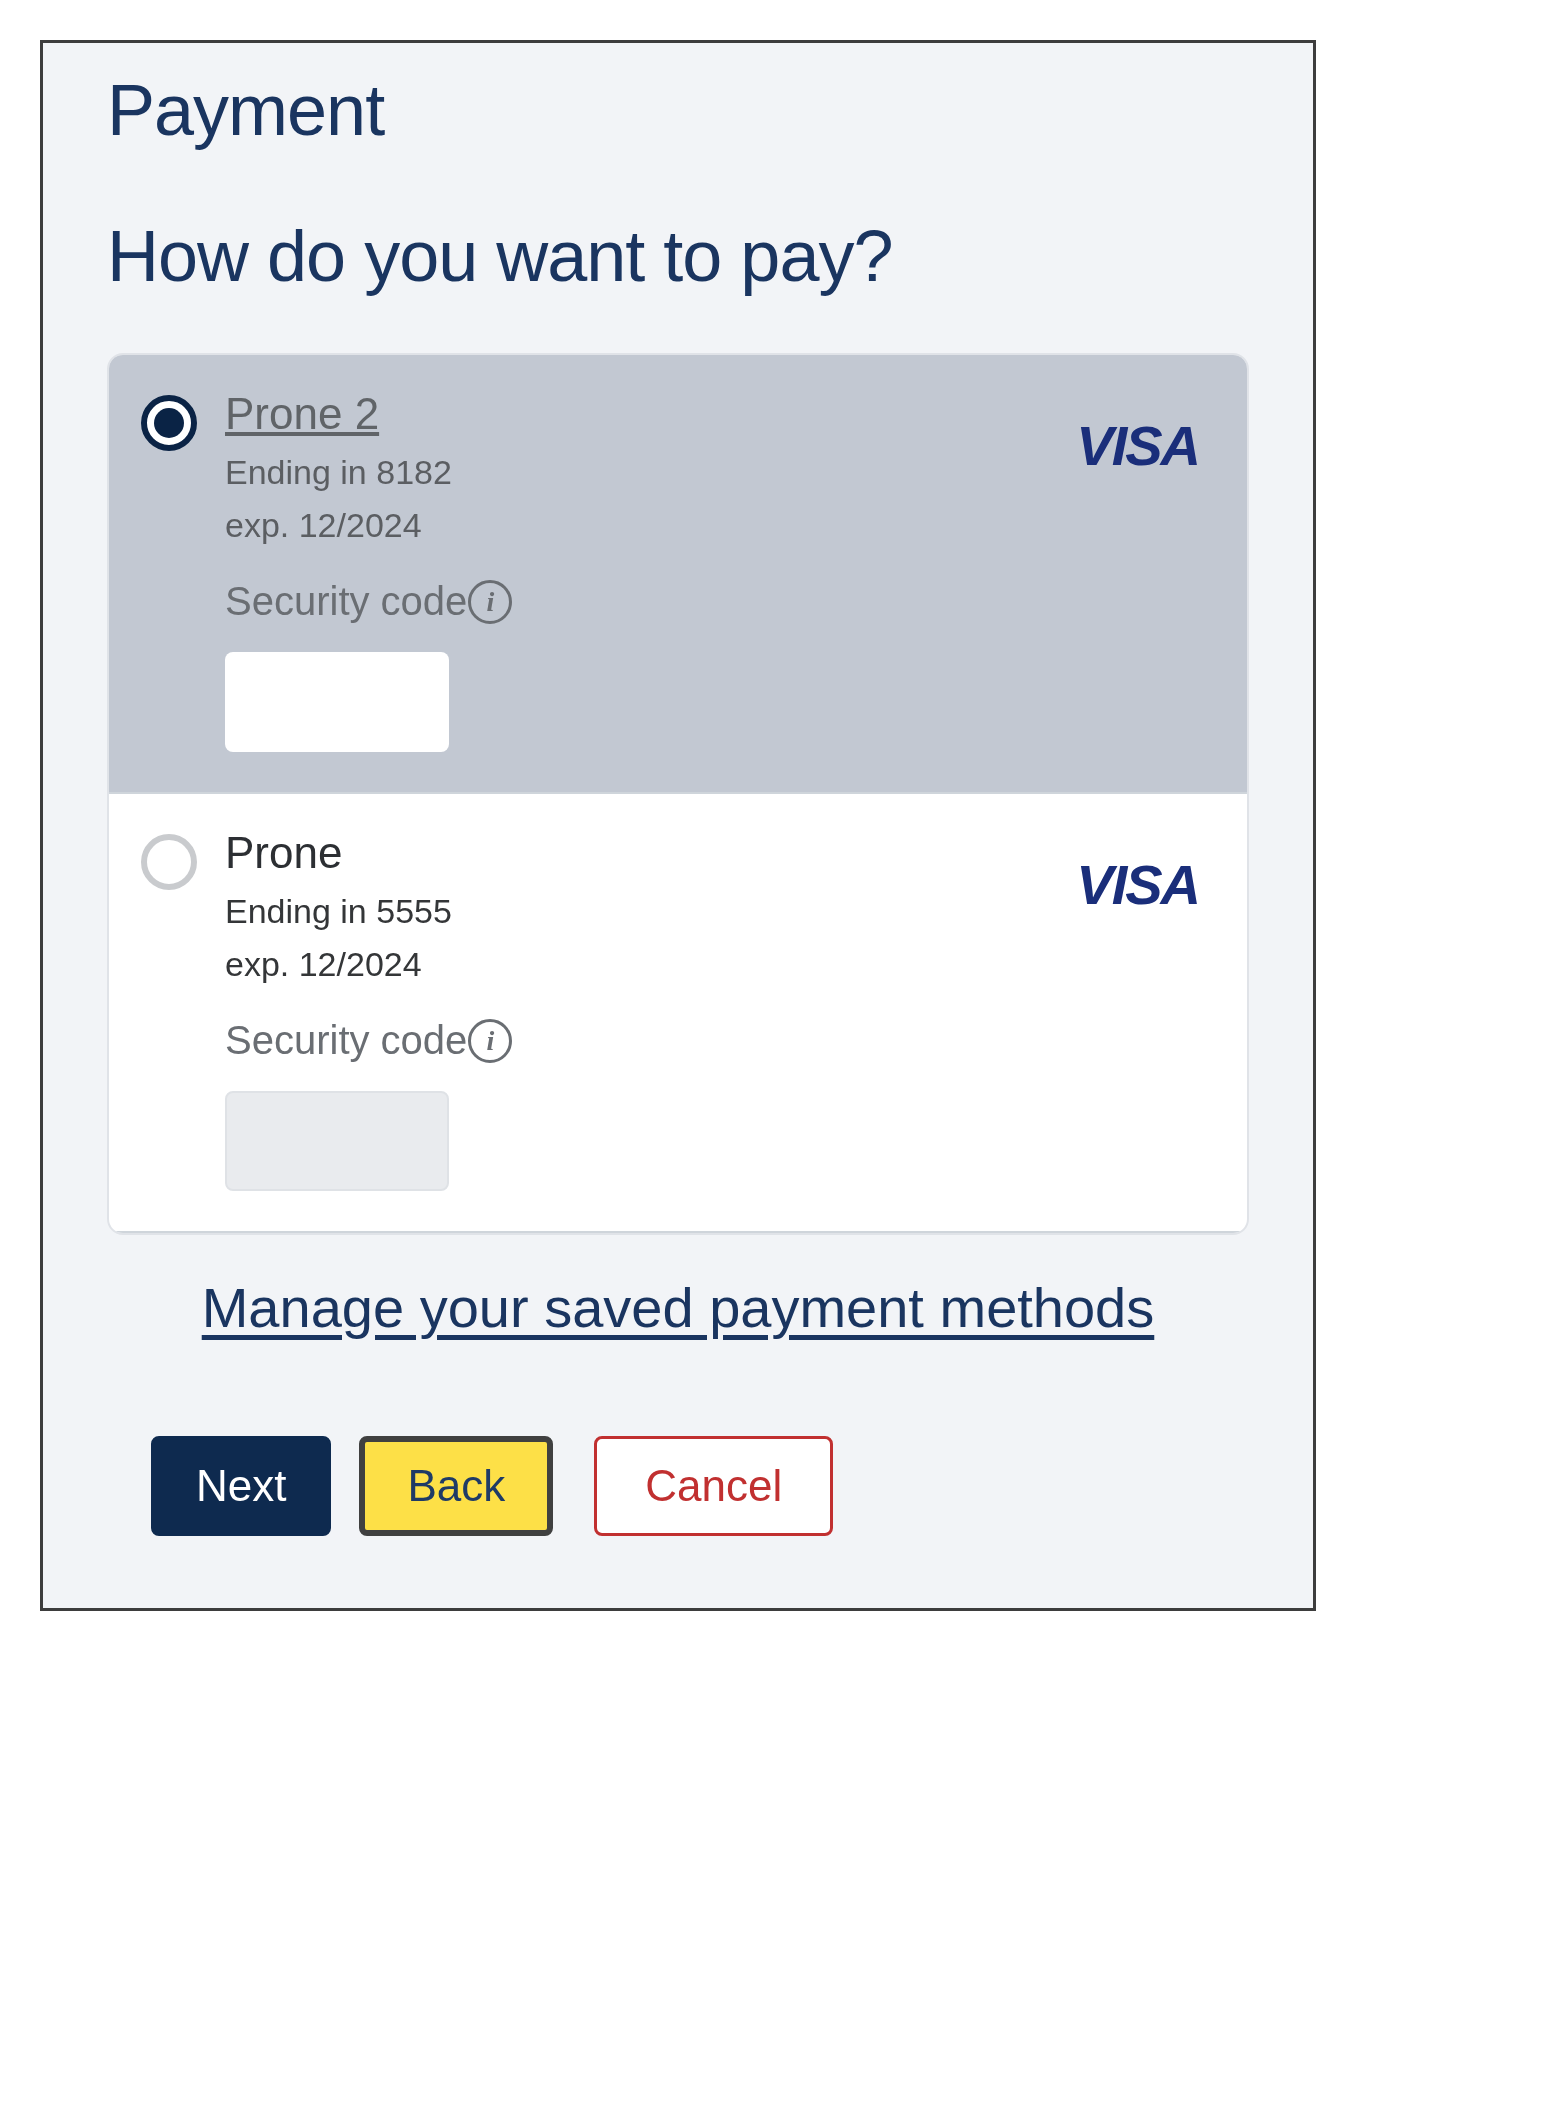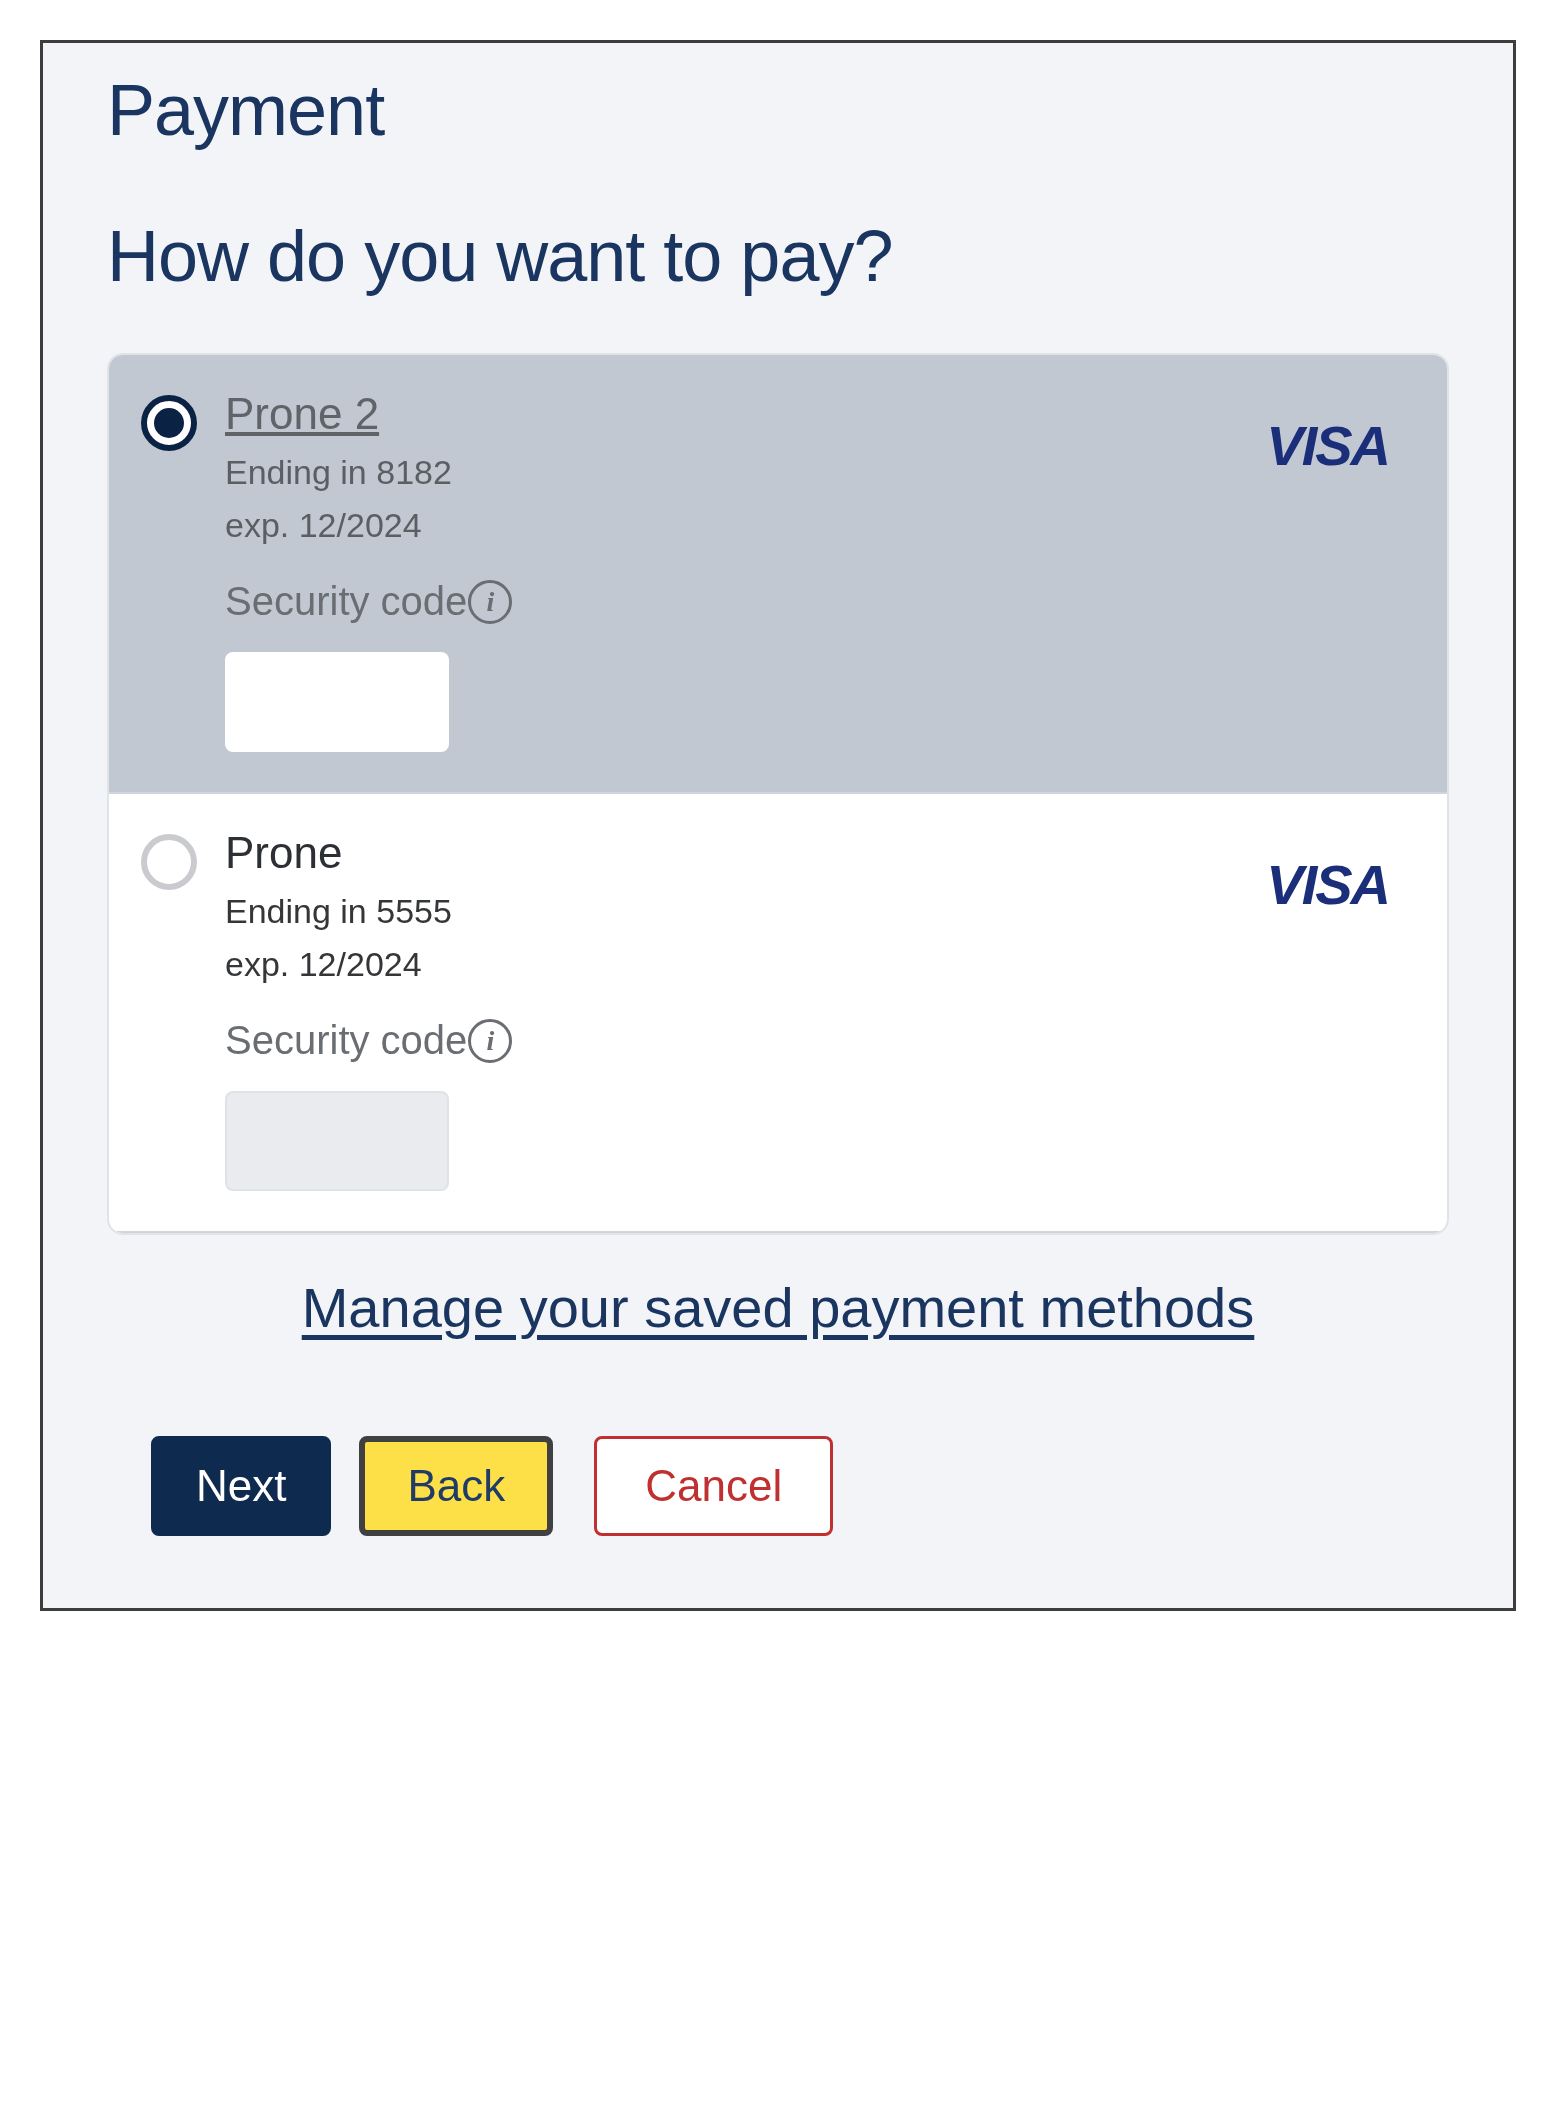--- a/index.html
+++ b/index.html
@@ -16,21 +16,21 @@
   html,body{margin:0;padding:0;}
   body{
     font-family:"Segoe UI","Helvetica Neue",Arial,sans-serif;
     background:#fff;
     width:1564px;
     min-height:2104px;
     box-sizing:border-box;
     padding:40px;
   }
   .card{
-    width:1476px;
+    width:1276px;
     box-sizing:border-box;
     background:var(--panel);
     border:3px solid #3d3d3d;
     padding:16px 64px 72px 64px;
   }
   .title{
     font-size:72px;
     font-weight:400;
     color:var(--navy);
     margin:10px 0 64px 0;
@@ -45,21 +45,21 @@
   }
   .methods{
     background:#fff;
     border:2px solid #e0e3e8;
     border-radius:16px;
     overflow:hidden;
   }
   .method{
     display:flex;
     align-items:flex-start;
-    padding:34px 48px 40px 32px;
+    padding:34px 38px 40px 32px;
     border-bottom:2px solid var(--line);
   }
   .method.selected{background:var(--selected);}
   .radio{
     width:56px;height:56px;border-radius:50%;
     border:6px solid #c9cbce;
     box-sizing:border-box;
     margin-top:6px;
     flex:0 0 auto;
     position:relative;

